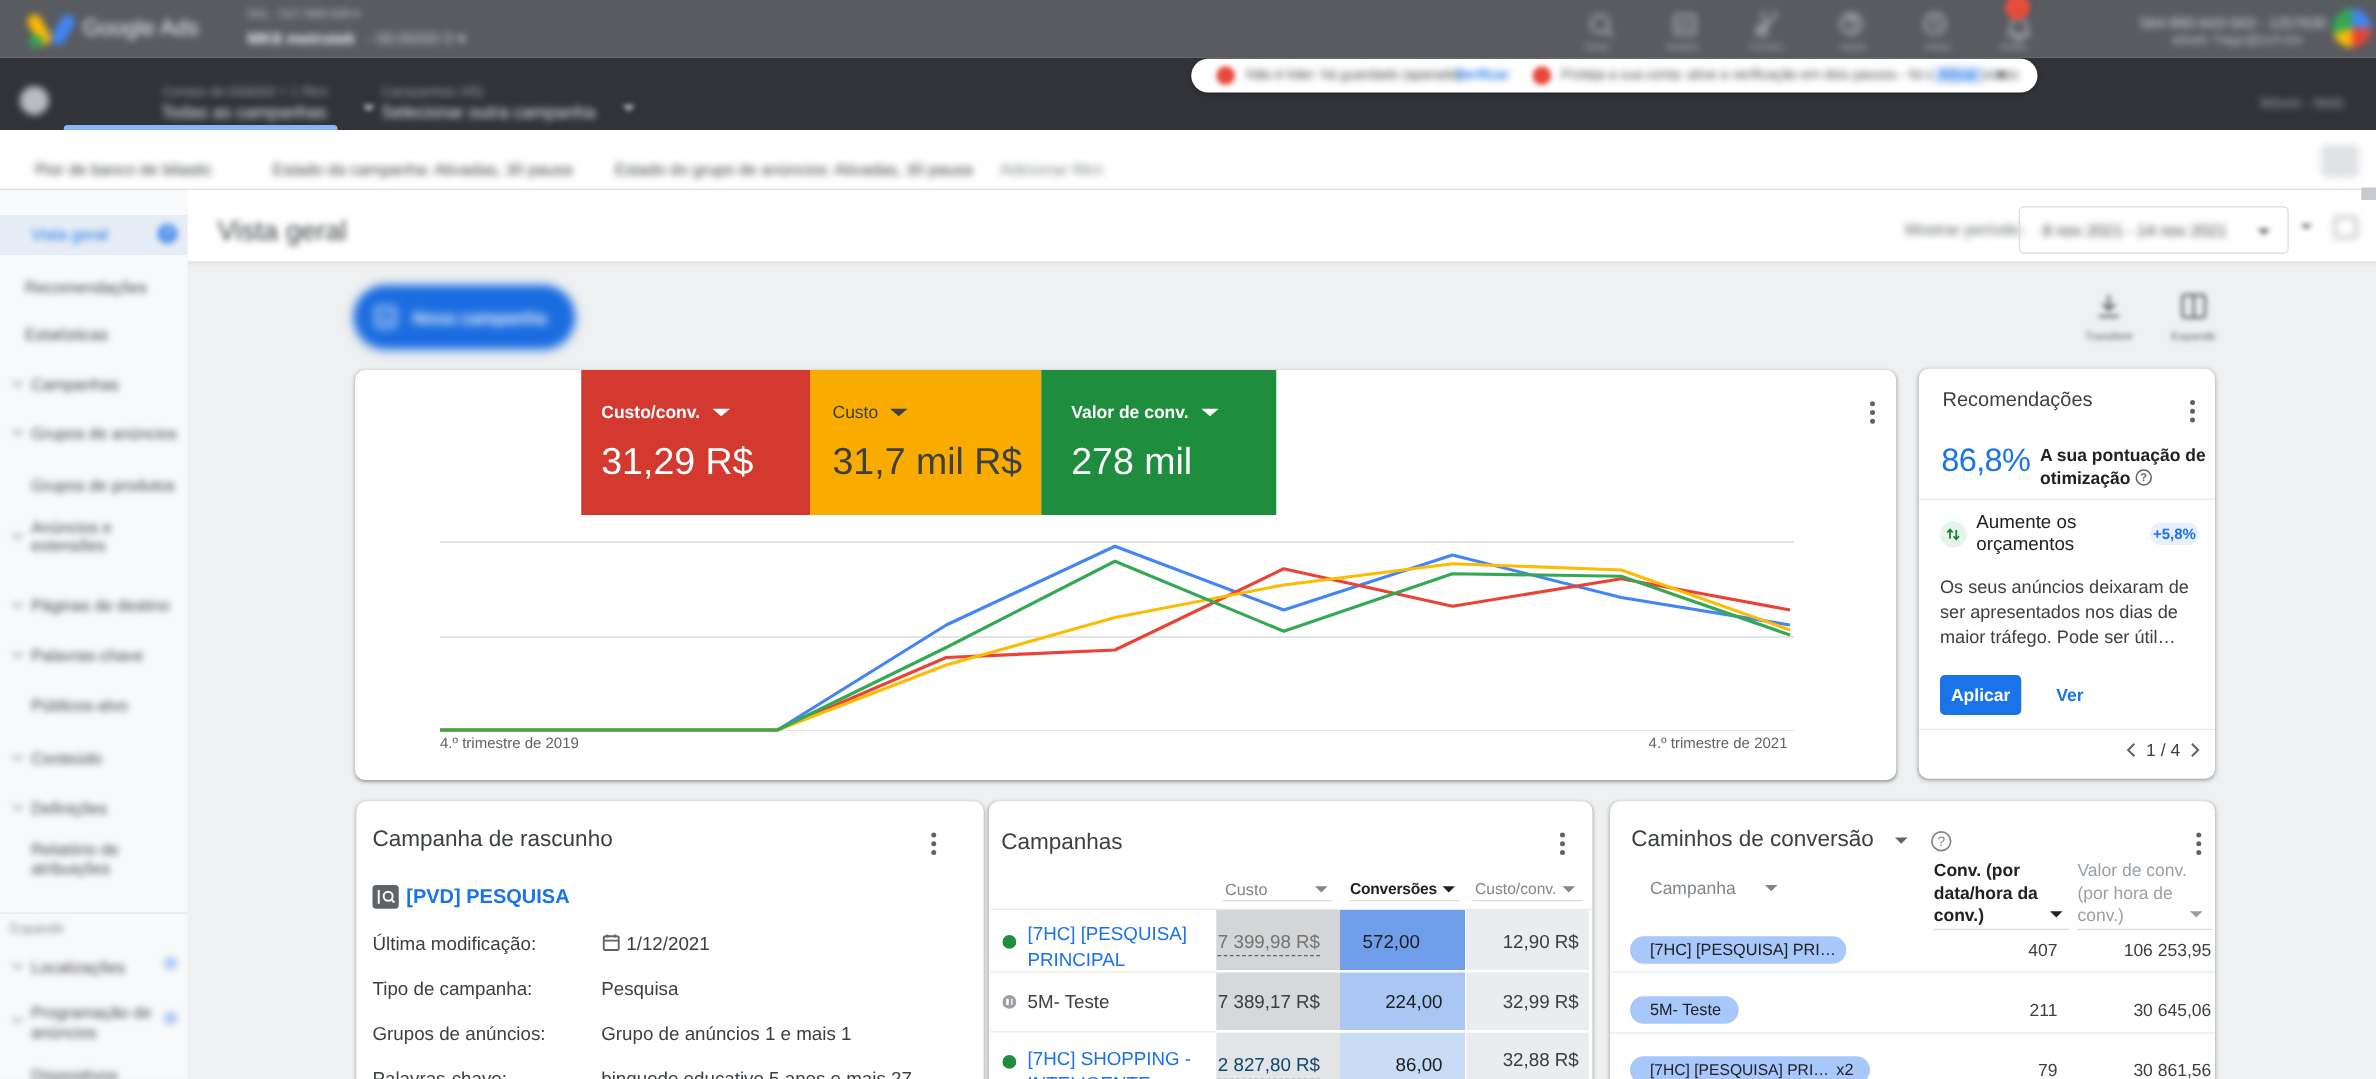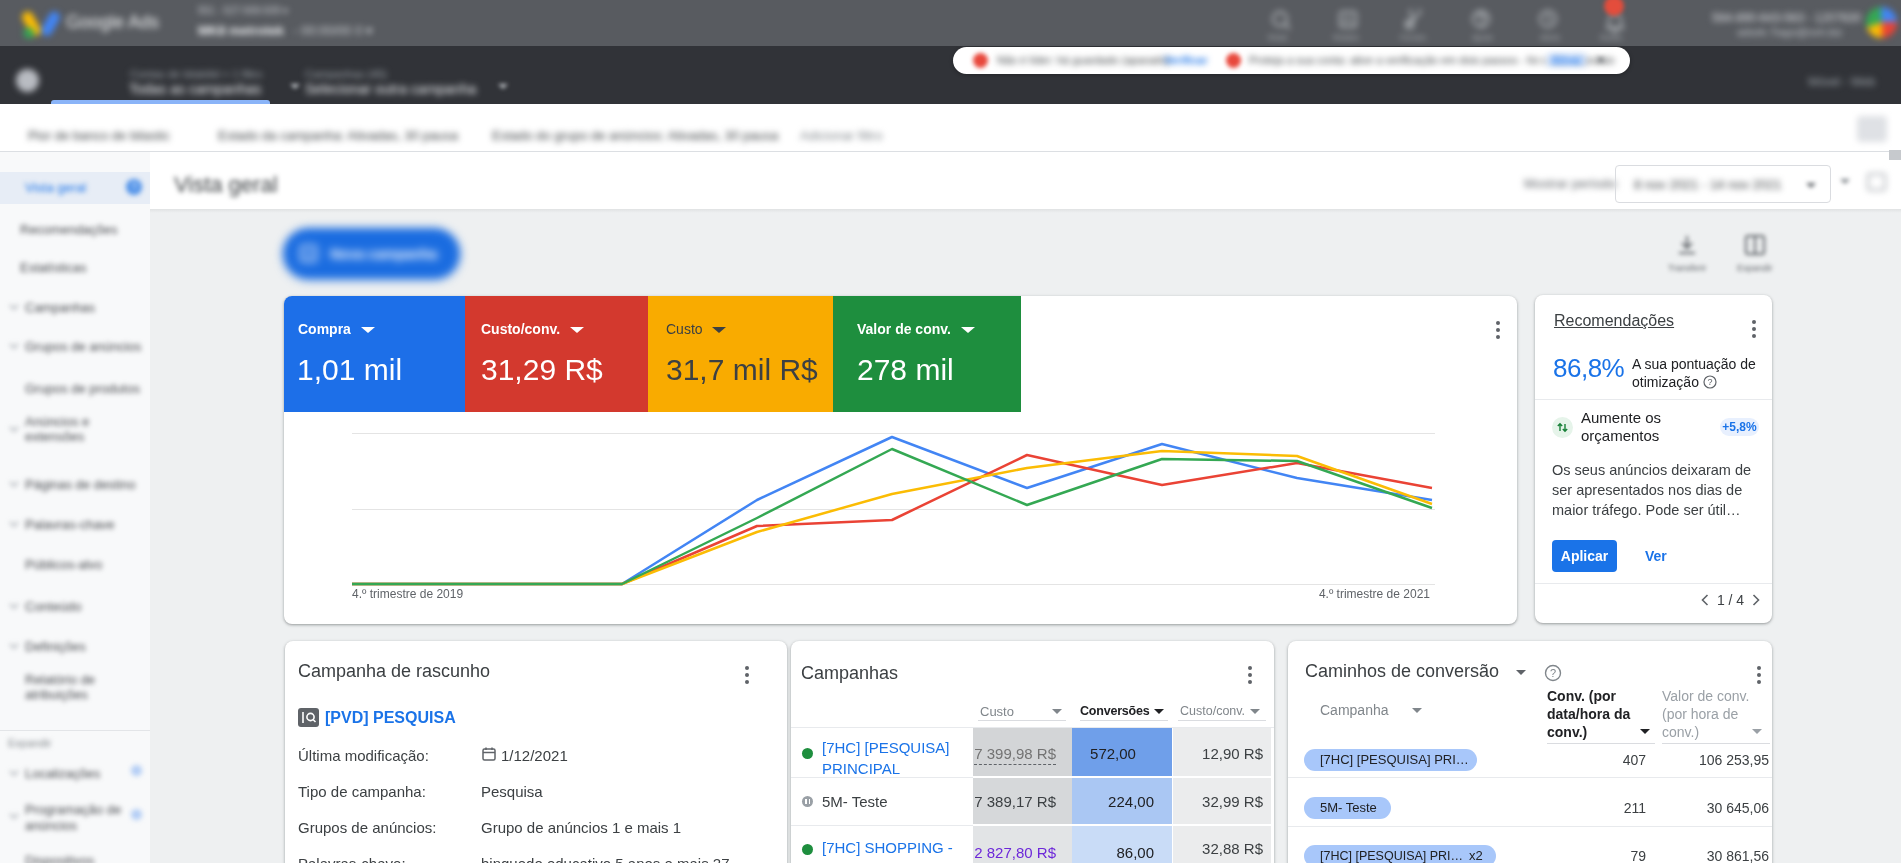--- a/index.html
+++ b/index.html
@@ -152,24 +152,20 @@
 </div>
 <div class="abs b2" id="expicon" style="left:1737px;top:232px;width:56px;height:45px;">
   <svg width="26" height="26" viewBox="0 0 26 26" style="margin-left:5px;" fill="none" stroke="#5f6368" stroke-width="2">
       <rect x="4" y="4" width="18" height="18" rx="2"></rect>
       <path d="M13 4 v18"></path>
     </svg>
   <div style="font-size:9px;color:#5f6368;margin-top:1px;">Expandir</div>
 </div>
 
 <div class="card" id="chartcard" style="left:284px;top:296px;width:1233px;height:328px;">
-  <div class="abs" style="left:0;top:0;width:181px;height:116px;background:#1d6fe8;border-radius:8px 0 0 0;color:#fff;">
-    <div style="position:absolute;left:14px;top:25px;font-size:14px;font-weight:bold;">Compra <span class="caretL" style="margin-left:6px;"></span></div>
-    <div style="position:absolute;left:13px;top:57px;font-size:30px;">1,01 mil</div>
-  </div>
   <div class="abs" style="left:181px;top:0;width:183px;height:116px;background:#d3392e;color:#fff;">
     <div style="position:absolute;left:16px;top:25px;font-size:14px;font-weight:bold;">Custo/conv. <span class="caretL" style="margin-left:6px;"></span></div>
     <div style="position:absolute;left:16px;top:57px;font-size:30px;">31,29 R$</div>
   </div>
   <div class="abs" style="left:364px;top:0;width:185px;height:116px;background:#f9ab00;color:#3c4043;">
     <div style="position:absolute;left:18px;top:25px;font-size:14px;">Custo <span class="caretL" style="margin-left:6px;"></span></div>
     <div style="position:absolute;left:18px;top:57px;font-size:30px;">31,7 mil R$</div>
   </div>
   <div class="abs" style="left:549px;top:0;width:188px;height:116px;background:#1e8e3e;color:#fff;">
     <div style="position:absolute;left:24px;top:25px;font-size:14px;font-weight:bold;">Valor de conv. <span class="caretL" style="margin-left:6px;"></span></div>
@@ -188,28 +184,28 @@
     </g>
     <polyline fill="none" stroke="#4285f4" stroke-width="2.5" stroke-linejoin="round" points="68,172 203,172 338,172 473,88 608,25 743,76 878,32 1013,66 1148,88"></polyline>
     <polyline fill="none" stroke="#ea4335" stroke-width="2.5" stroke-linejoin="round" points="68,172 203,172 338,172 473,114 608,108 743,43 878,73 1013,51 1148,76"></polyline>
     <polyline fill="none" stroke="#fbbc04" stroke-width="2.5" stroke-linejoin="round" points="68,172 203,172 338,172 473,120 608,82 743,56 878,39 1013,44 1148,92"></polyline>
     <polyline fill="none" stroke="#34a853" stroke-width="2.5" stroke-linejoin="round" points="68,172 203,172 338,172 473,106 608,37 743,93 878,47 1013,49 1148,96"></polyline>
     <text x="68" y="186" font-size="12" fill="#5f6368" font-family="Liberation Sans">4.º trimestre de 2019</text>
     <text x="1146" y="186" font-size="12" fill="#5f6368" font-family="Liberation Sans" text-anchor="end">4.º trimestre de 2021</text>
   </svg>
 </div>
 <div class="card" id="reccard" style="left:1535px;top:295px;width:237px;height:328px;">
-  <div class="abs" style="left:19px;top:17px;font-size:16px;color:#3c4043;text-decoration:underline;">Recomendações</div>
+  <div class="abs" style="left:19px;top:17px;font-size:16px;color:#3c4043;">Recomendações</div>
   <div class="kebab abs" style="left:217px;top:25px;">
       <i></i>
       <i></i>
       <i></i>
     </div>
   <div class="abs" style="left:18px;top:58px;font-size:26px;color:#1a73e8;font-weight:500;letter-spacing:-0.5px;">86,8%</div>
-  <div class="abs" style="left:97px;top:60px;font-size:14px;color:#202124;line-height:18px;">A sua pontuação de<br>otimização <svg width="14" height="14" viewBox="0 0 14 14" style="vertical-align:-2px;">
+  <div class="abs" style="left:97px;top:60px;font-size:14px;color:#202124;line-height:18px;font-weight:bold;">A sua pontuação de<br>otimização <svg width="14" height="14" viewBox="0 0 14 14" style="vertical-align:-2px;">
         <circle cx="7" cy="7" r="6" fill="none" stroke="#5f6368" stroke-width="1.2"></circle>
         <text x="7" y="10" font-size="9" fill="#5f6368" text-anchor="middle">?</text>
       </svg></div>
   <div class="abs" style="left:0;top:104px;width:237px;height:1px;background:#e8eaed;"></div>
   <div class="abs" style="left:17px;top:122px;width:21px;height:21px;border-radius:50%;background:#e6f4ea;">
     <svg width="21" height="21" viewBox="0 0 21 21" fill="none" stroke="#188038" stroke-width="1.4">
         <path d="M8 14 V7 M5.8 9 L8 6.7 L10.2 9"></path>
         <path d="M13 7 v7 M10.8 12 L13 14.3 L15.2 12"></path>
       </svg>
   </div>
@@ -305,21 +301,21 @@
       <span style="position:absolute;left:3px;top:3px;width:1.5px;height:5px;background:#fff;"></span>
       <span style="position:absolute;left:6.5px;top:3px;width:1.5px;height:5px;background:#fff;"></span>
     </div>
   <div class="abs" style="left:31px;top:152px;font-size:15px;color:#3c4043;">5M- Teste</div>
   <div class="abs" style="left:182px;top:152px;width:83px;text-align:right;font-size:15px;color:#3c4043;">7 389,17 R$</div>
   <div class="abs" style="left:281px;top:152px;width:82px;text-align:right;font-size:15px;color:#202124;">224,00</div>
   <div class="abs" style="left:382px;top:152px;width:90px;text-align:right;font-size:15px;color:#3c4043;">32,99 R$</div>
 
   <div class="abs" style="left:11px;top:203px;width:11px;height:11px;border-radius:50%;background:#1e8e3e;"></div>
   <div class="abs" style="left:31px;top:197px;font-size:15px;color:#1a73e8;line-height:20px;">[7HC] SHOPPING -<br>INTELIGENTE</div>
-  <div class="abs" style="left:182px;top:203px;width:83px;text-align:right;font-size:15px;color:#6d28d9;"><span style="border-bottom:1.5px dashed #5f6368;padding-bottom:2px;">2 827,80 R$</span></div>
+  <div class="abs" style="left:182px;top:203px;width:83px;text-align:right;font-size:15px;color:#0c4a6e;"><span style="border-bottom:1.5px dashed #5f6368;padding-bottom:2px;">2 827,80 R$</span></div>
   <div class="abs" style="left:281px;top:203px;width:82px;text-align:right;font-size:15px;color:#202124;">86,00</div>
   <div class="abs" style="left:382px;top:199px;width:90px;text-align:right;font-size:15px;color:#3c4043;">32,88 R$</div>
 </div>
 <div class="card" id="pathcard" style="left:1288px;top:641px;width:484px;height:240px;overflow:hidden;">
   <div class="abs" style="left:17px;top:20px;font-size:18px;color:#3c4043;">Caminhos de conversão</div>
   <div class="abs caret" style="left:228px;top:29px;color:#5f6368;"></div>
   <svg class="abs" style="left:256px;top:23px;" width="18" height="18" viewBox="0 0 18 18">
       <circle cx="9" cy="9" r="7.5" fill="none" stroke="#80868b" stroke-width="1.4"></circle>
       <text x="9" y="13" font-size="11" fill="#80868b" text-anchor="middle">?</text>
     </svg>

